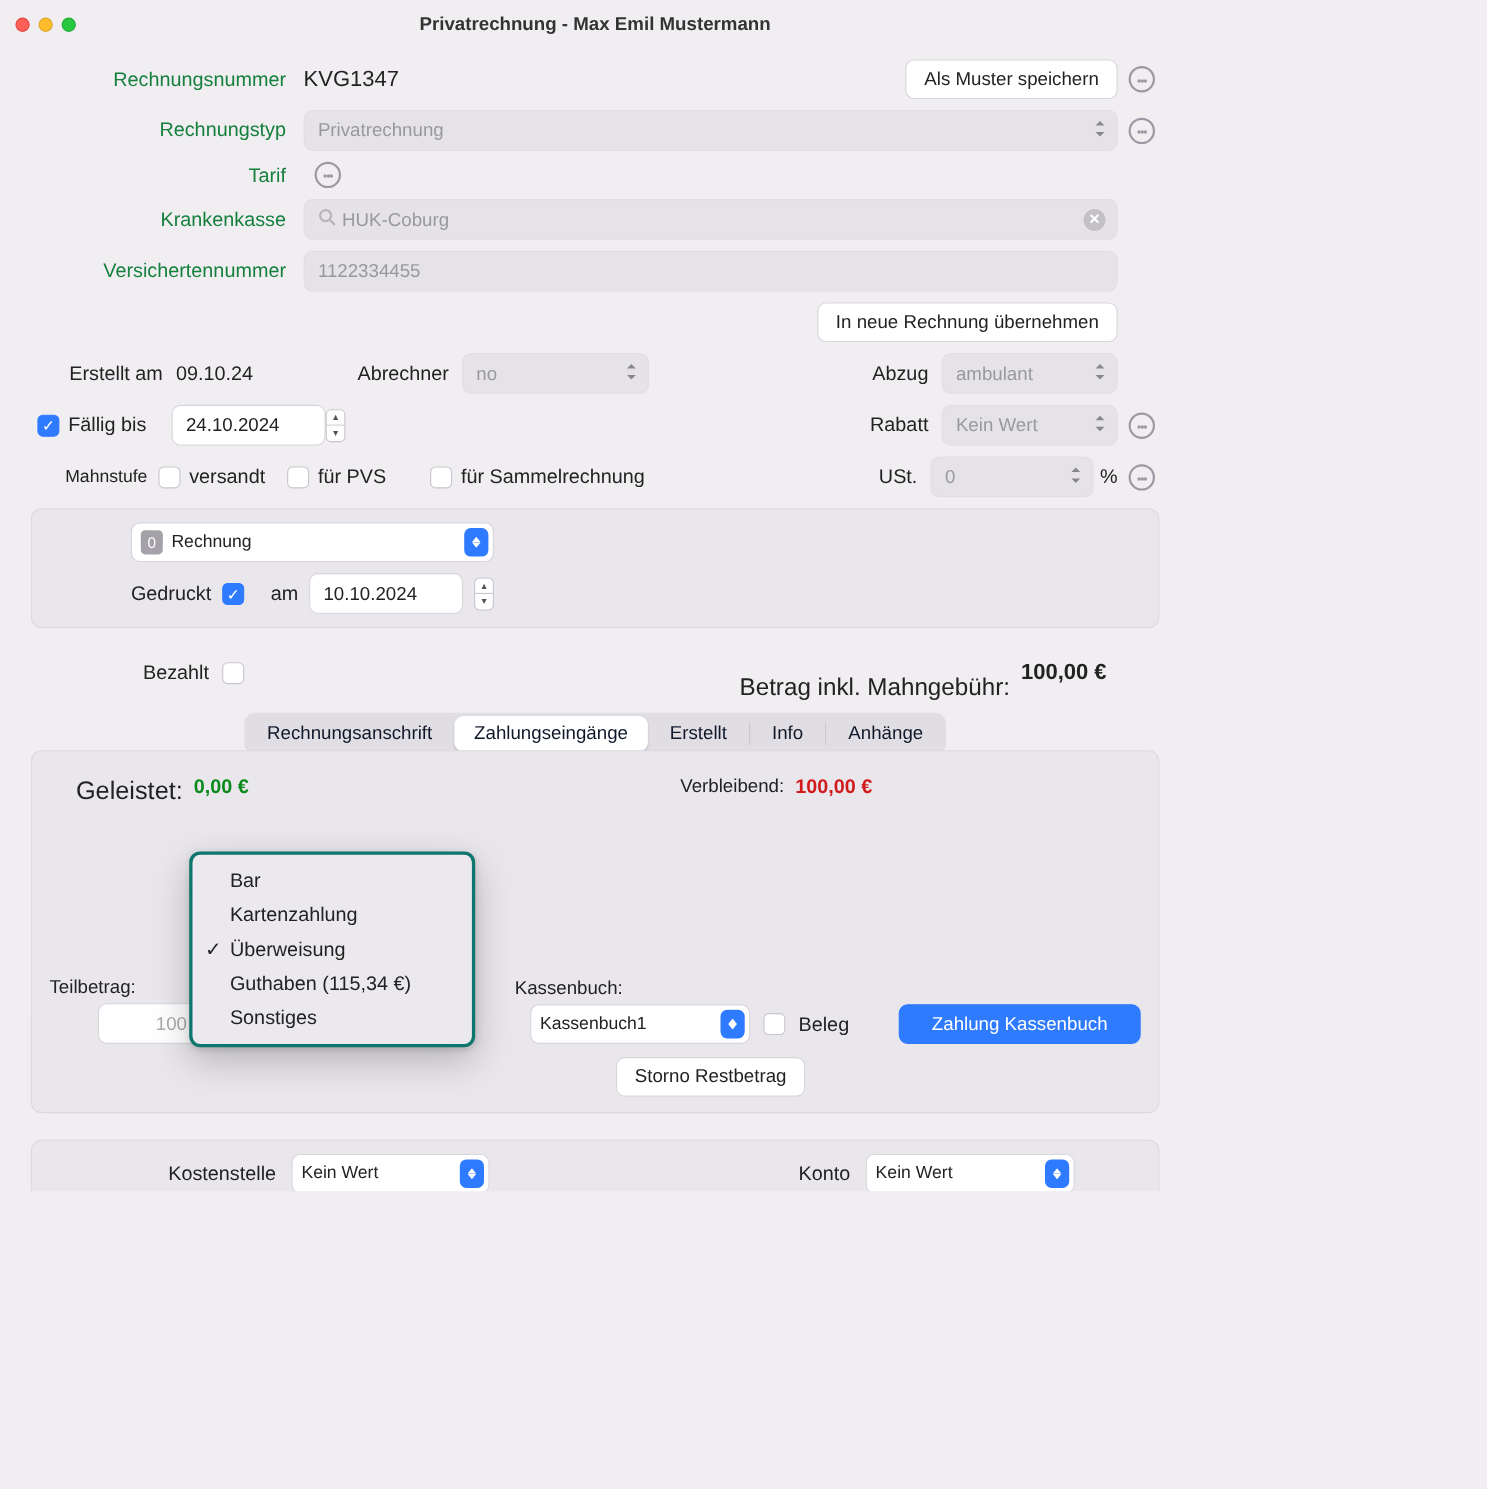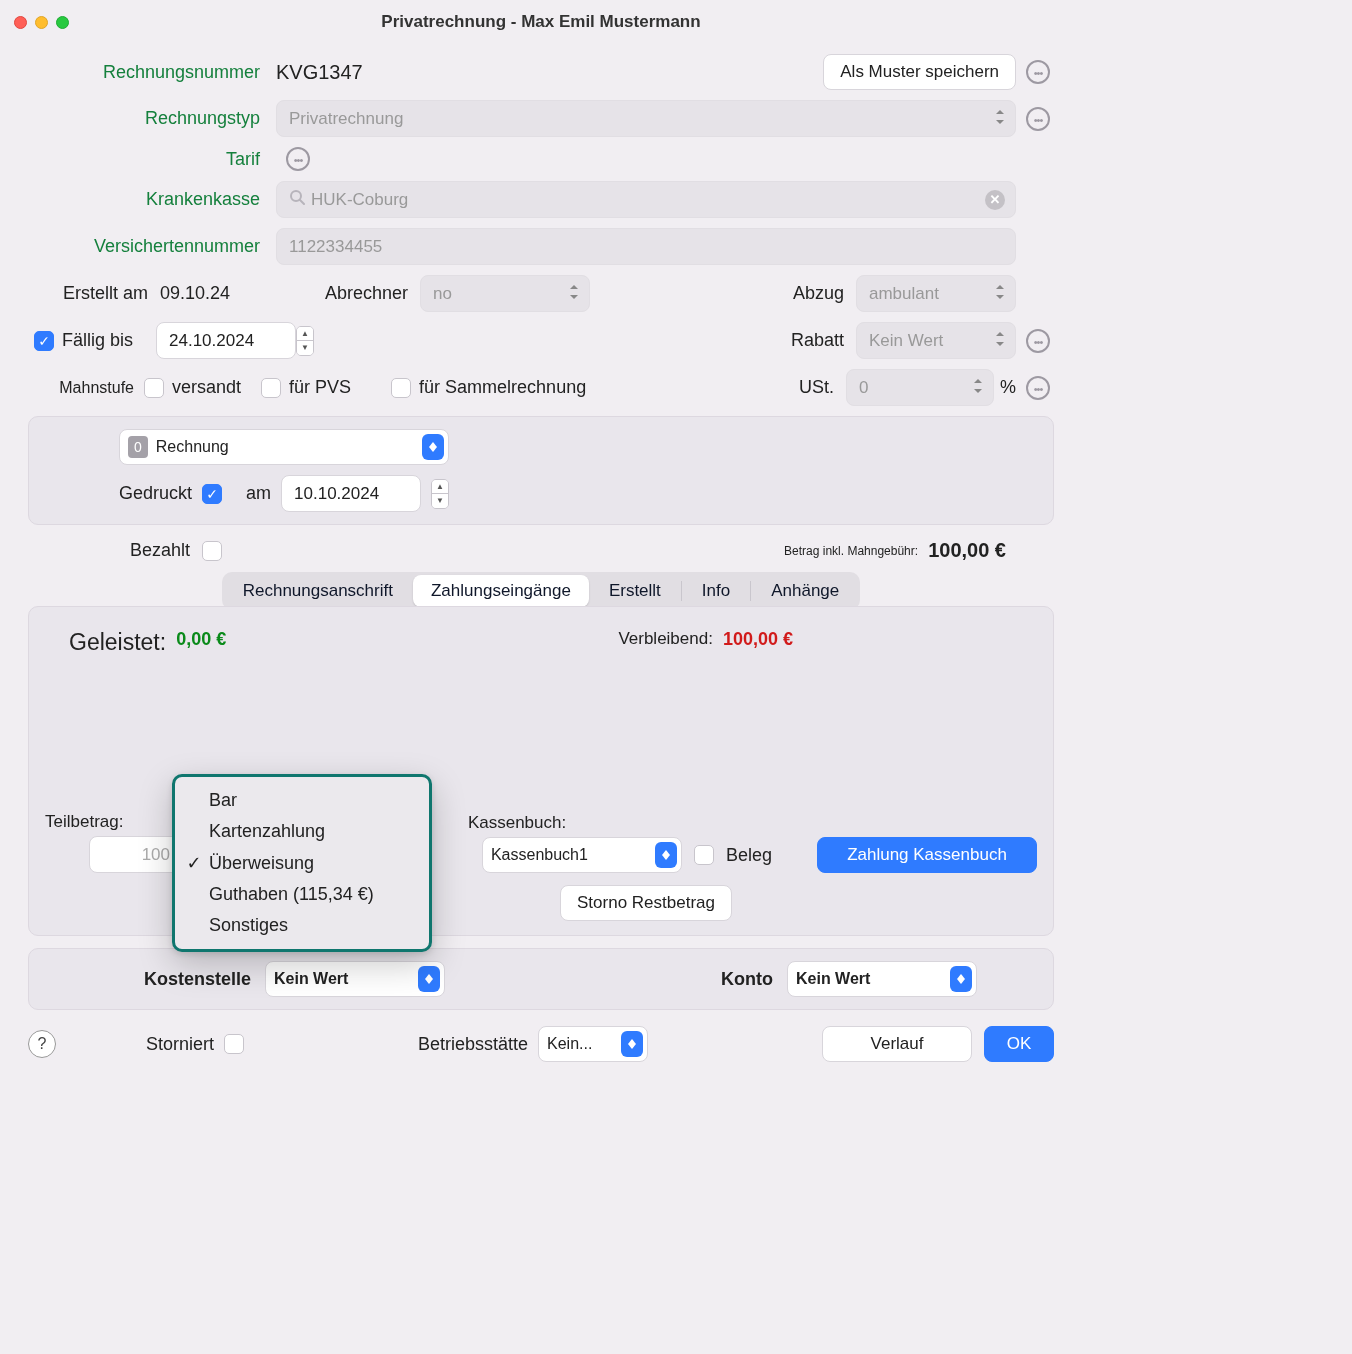--- a/index.html
+++ b/index.html
@@ -199,20 +199,27 @@
   <div class="row">
     <div class="label-col">Versichertennummer</div>
     <div class="field-col">
       <div class="readonly-box flex-grow">
         <span>1122334455</span>
       </div>
     </div>
     <div class="extra-col"></div>
   </div>
 
+  <div class="row">
+    <div class="label-col"></div>
+    <div class="field-col">
+      <div style="margin-left:auto;" class="btn">In neue Rechnung übernehmen</div>
+    </div>
+    <div class="extra-col"></div>
+  </div>
 
   <div class="row">
     <div style="width:138px; text-align:right; padding-right:12px; font-size:18px;">Erstellt am</div>
     <span class="plain-value" style="width:130px;">09.10.24</span>
     <div style="width:130px; text-align:right; padding-right:12px; font-size:18px;">Abrechner</div>
     <div class="readonly-box" style="width:170px;">
       <span>no</span>
       <span class="chev-toggle chev-pair"><svg viewBox="0 0 10 14">
             <path d="M5 0l4 4H1zM5 14l4-4H1z"></path>
           </svg></span>
@@ -305,21 +312,21 @@
           <div>▲</div>
           <div>▼</div>
         </div>
     </div>
   </div>
 
   <div class="row" style="padding:0 10px;">
     <div style="width:170px; text-align:right; padding-right:12px; font-size:18px;">Bezahlt</div>
     <div class="checkbox"></div>
     <div style="flex:1"></div>
-    <span style="font-size:12px; padding-right:10px;">Betrag inkl. Mahngebühr:</span>
+    <span style="font-size:22px; padding-right:10px;margin-top:27px;">Betrag inkl. Mahngebühr:</span>
     <span class="amount-big">100,00 €</span>
     <div style="width:44px;"></div>
   </div>
 
   <div style="display:flex; justify-content:center; margin:6px 0 0 0;">
     <div class="segmented">
       <div class="seg">Rechnungsanschrift</div>
       <div class="seg active">Zahlungseingänge</div>
       <div class="seg">Erstellt</div>
       <div class="divider"></div>
@@ -376,21 +383,21 @@
 
         <div style="flex:1"></div>
         <div class="btn primary wide" style="height:36px;">Zahlung Kassenbuch</div>
       </div>
       <div style="display:flex; justify-content:center; margin-top:12px; padding-left:210px;">
         <div class="btn">Storno Restbetrag</div>
       </div>
     </div>
   </div>
 
-  <div class="section" style="margin-top:12px; padding:12px 16px;font-weight:bold;">
+  <div class="section" style="margin-top:24px; padding:12px 16px;">
     <div style="display:flex; align-items:center;">
       <div style="width:220px; text-align:right; padding-right:14px; font-size:18px;">Kostenstelle</div>
       <div class="combo aqua" style="width:180px;">
         <span>Kein Wert</span>
         <span class="aqua-toggle">
           <svg viewBox="0 0 8 5">
               <path d="M4 0l4 5H0z"></path>
             </svg>
           <svg viewBox="0 0 8 5">
               <path d="M4 5l4-5H0z"></path>

